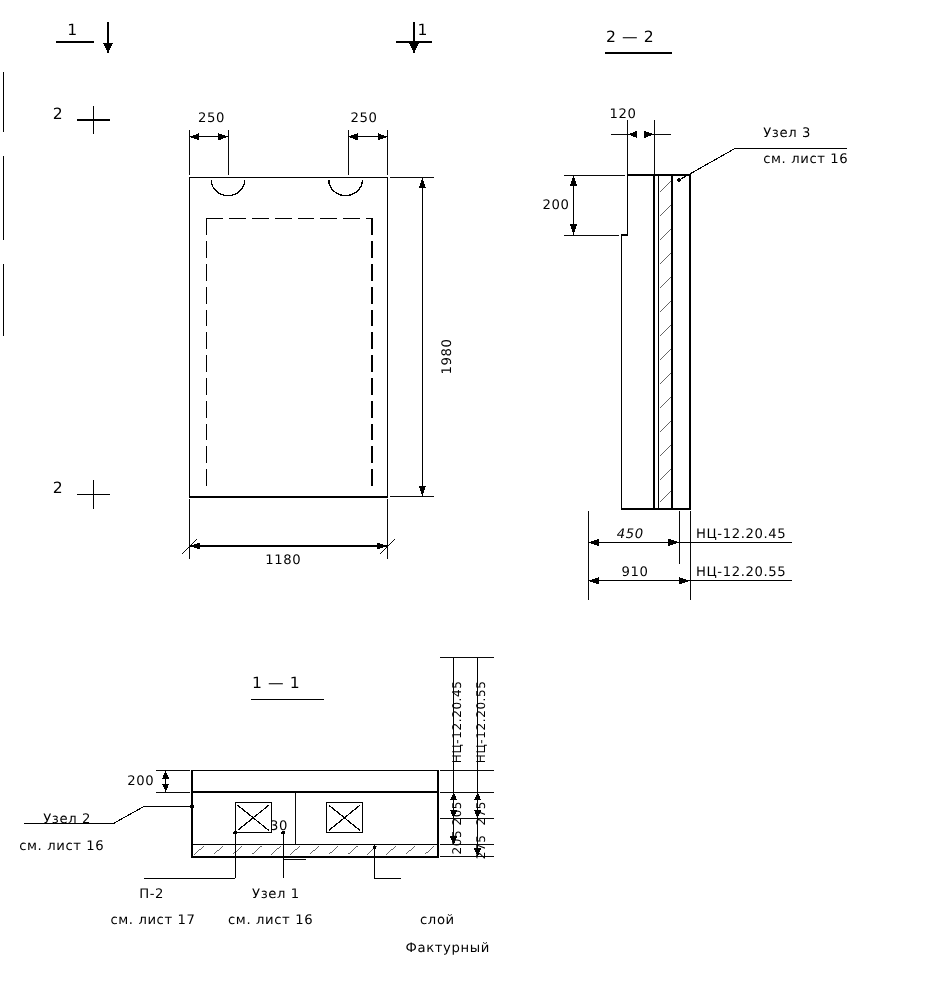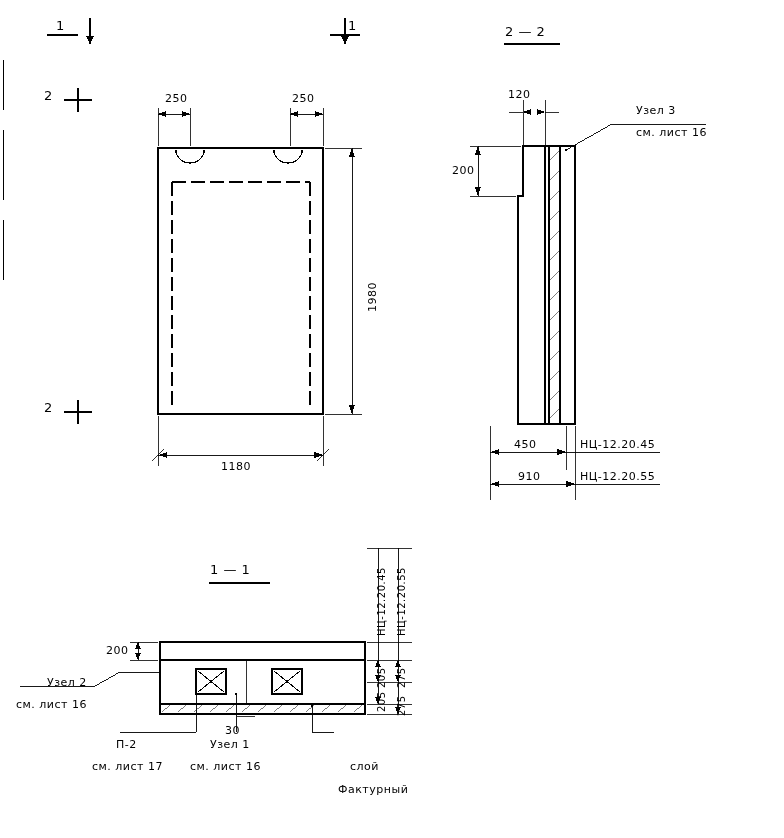--- a/index.html
+++ b/index.html
@@ -213,36 +213,36 @@
 <div class="lbl" style="left:165px;top:92px;">250</div>
 <div class="lbl" style="left:292px;top:92px;">250</div>
 <div class="lbl vert" style="left:366px;top:312px;transform:rotate(-90deg);">1980</div>
 <div class="lbl" style="left:221px;top:440px;margin-top:20px;">1180</div>
 
 <div class="lbl big" style="left:505px;top:24px;">2 — 2</div>
 <div class="lbl" style="left:508px;top:88px;">120</div>
 <div class="lbl" style="left:452px;top:164px;">200</div>
 <div class="lbl" style="left:636px;top:104px;text-align:center;">Узел 3</div>
 <div class="lbl" style="left:636px;top:126px;">см. лист 16</div>
-<div class="lbl" style="left:514px;top:438px;">450</div>
+<div class="lbl" style="left:514px;top:438px;font-style:italic;">450</div>
 <div class="lbl" style="left:580px;top:438px;">НЦ-12.20.45</div>
 <div class="lbl" style="left:518px;top:470px;">910</div>
 <div class="lbl" style="left:580px;top:470px;">НЦ-12.20.55</div>
 
 <div class="lbl big" style="left:210px;top:562px;">1 — 1</div>
 <div class="lbl" style="left:106px;top:644px;">200</div>
-<div class="lbl" style="left:225px;top:724px;text-align:center;">30</div>
+<div class="lbl" style="left:225px;top:682px;text-align:center;">30</div>
 <div class="lbl small vert" style="left:376px;top:688px;transform:rotate(-90deg);">205</div>
 <div class="lbl small vert" style="left:376px;top:712px;transform:rotate(-90deg);">205</div>
 <div class="lbl small vert" style="left:396px;top:688px;transform:rotate(-90deg);">275</div>
 <div class="lbl small vert" style="left:396px;top:716px;transform:rotate(-90deg);">275</div>
 <div class="lbl small vert" style="left:376px;top:636px;transform:rotate(-90deg);">НЦ-12.20.45</div>
 <div class="lbl small vert" style="left:396px;top:636px;transform:rotate(-90deg);">НЦ-12.20.55</div>
 
-<div class="lbl" style="left:47px;top:676px;">Узел 2</div>
+<div class="lbl" style="left:36px;top:676px;">Узел 2</div>
 <div class="lbl" style="left:16px;top:698px;">см. лист 16</div>
 
 <div class="lbl" style="left:116px;top:738px;">П-2</div>
 <div class="lbl" style="left:92px;top:760px;">см. лист 17</div>
 
 <div class="lbl" style="left:210px;top:738px;">Узел 1</div>
 <div class="lbl" style="left:190px;top:760px;">см. лист 16</div>
 
 <div class="lbl" style="left:338px;top:738px;margin-top:45px;">Фактурный</div>
 <div class="lbl" style="left:350px;top:760px;">слой</div>

